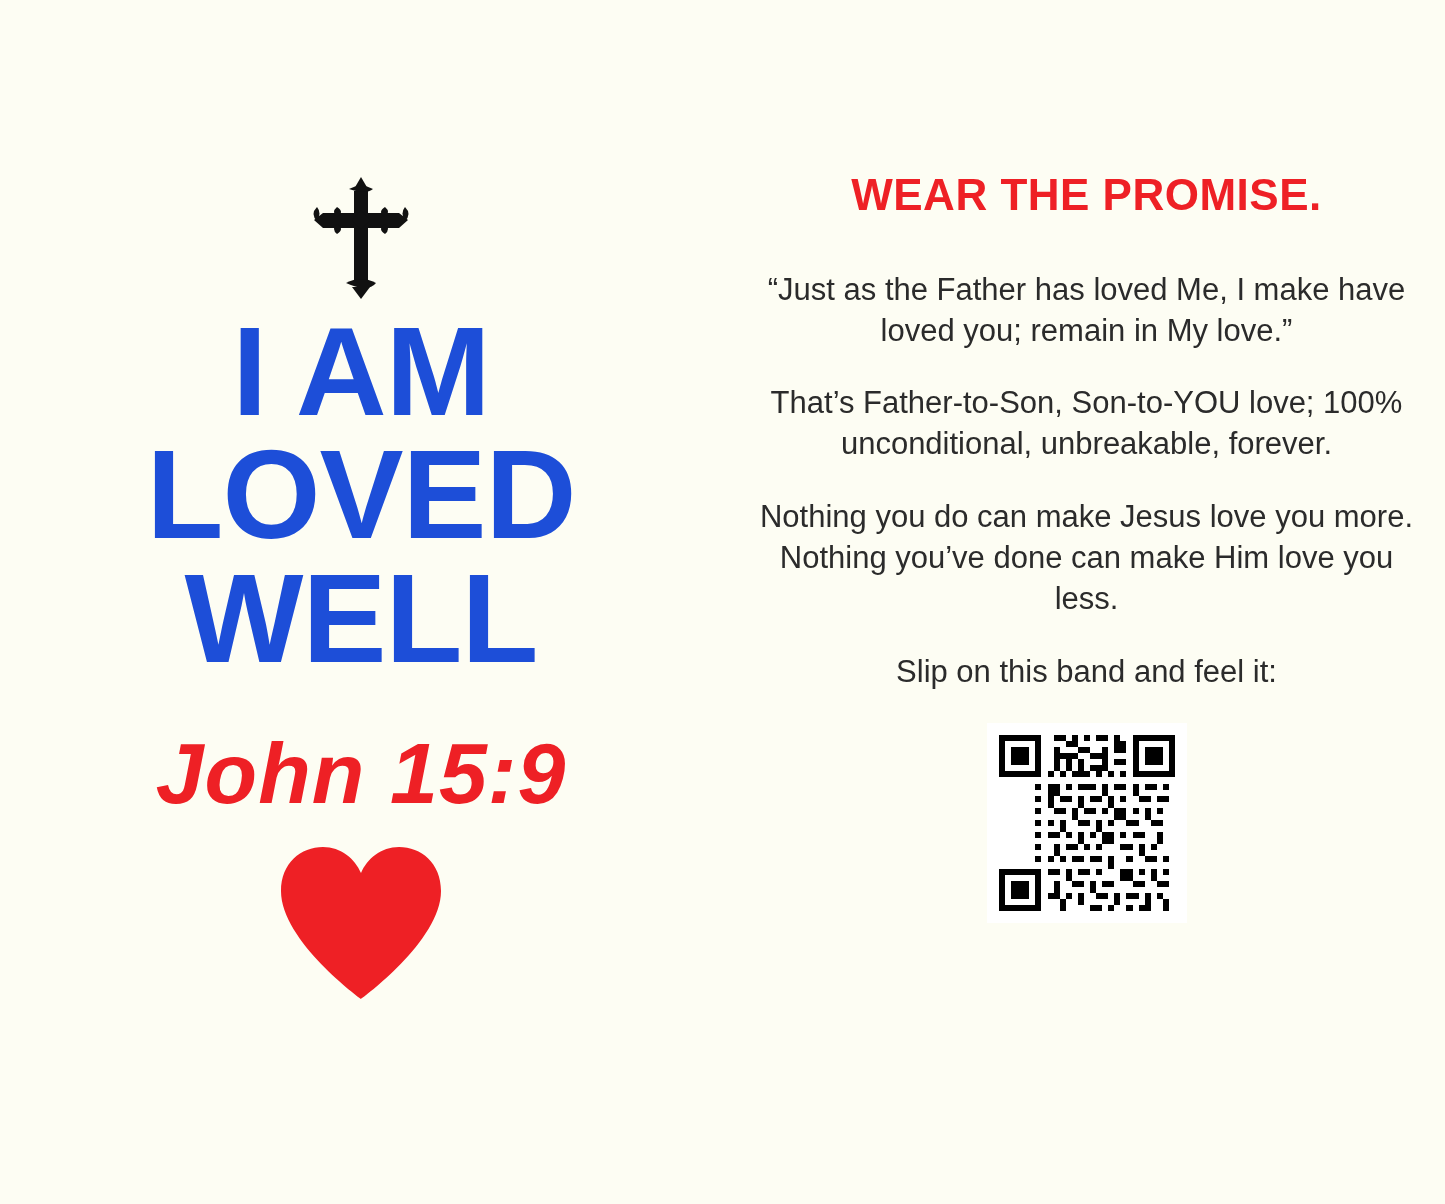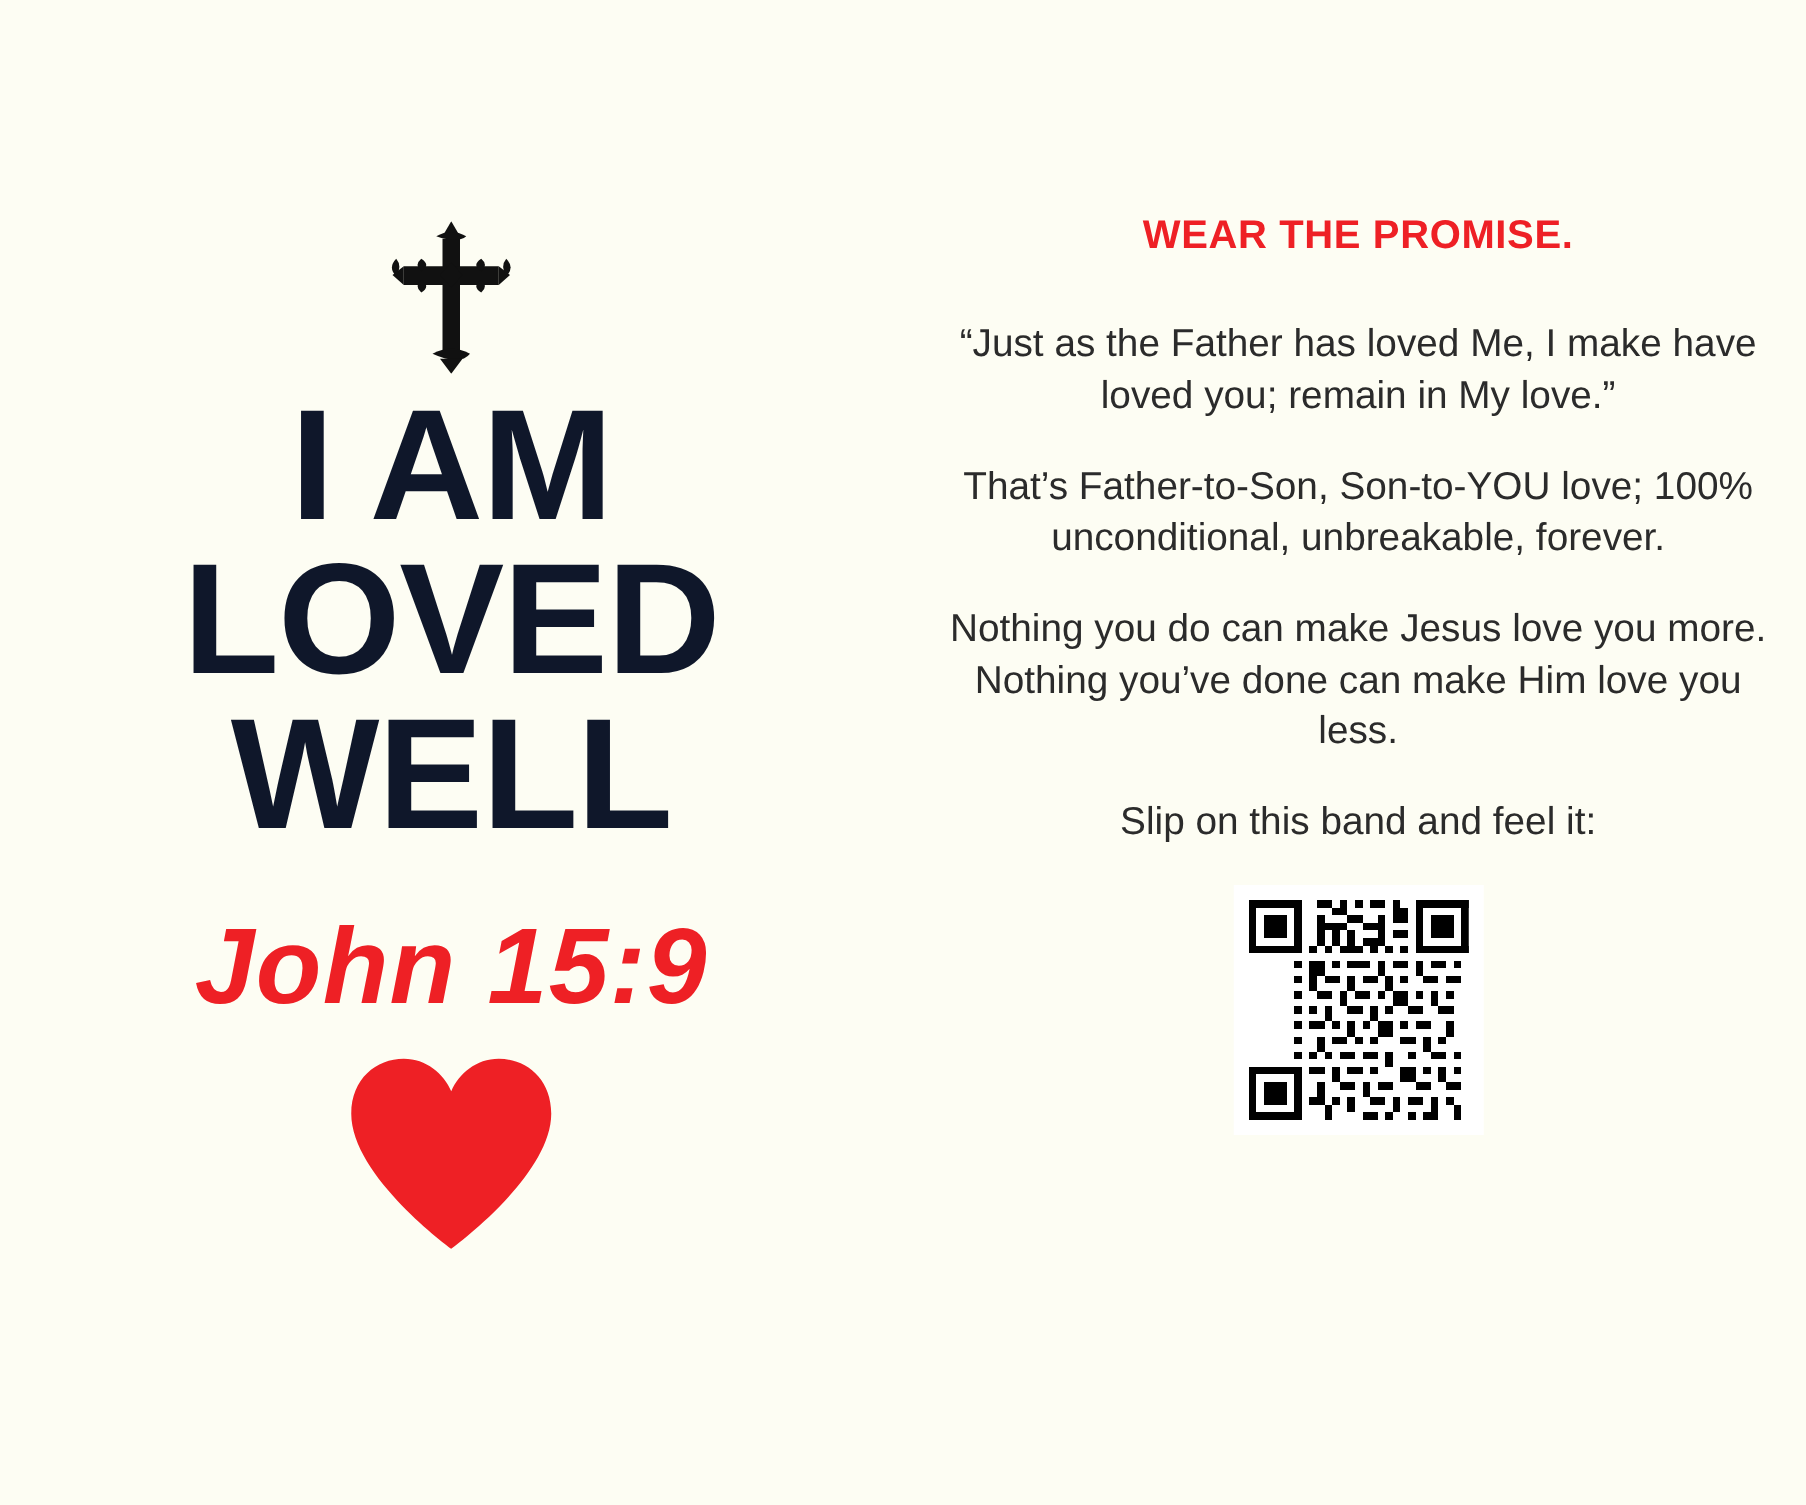--- a/index.html
+++ b/index.html
@@ -35,21 +35,21 @@
   }
   .cross-wrap {
     margin-top: 178px;
     height: 120px;
     display: flex;
     align-items: center;
     justify-content: center;
   }
   .headline {
     margin-top: 12px;
-    color: #0f172a;
+    color: #1d4ed8;
     font-family: "Liberation Sans", sans-serif;
     font-weight: bold;
     font-size: 126px;
     line-height: 0.98;
     letter-spacing: -1px;
     text-align: center;
     width: 100%;
   }
   .headline .ln { display: block; }
   .verse {
@@ -76,21 +76,21 @@
     height: 100%;
     padding: 168px 30px 0 36px;
     display: flex;
     flex-direction: column;
     align-items: center;
   }
   .promise-title {
     color: #ee2025;
     font-family: "Liberation Sans", sans-serif;
     font-weight: bold;
-    font-size: 32px;
+    font-size: 44px;
     line-height: 1.22;
     text-align: center;
     letter-spacing: 0.5px;
     width: 100%;
   }
   .promise-title .ln { display: block; }
   .body-copy {
     margin-top: 48px;
     width: 100%;
     text-align: center;

